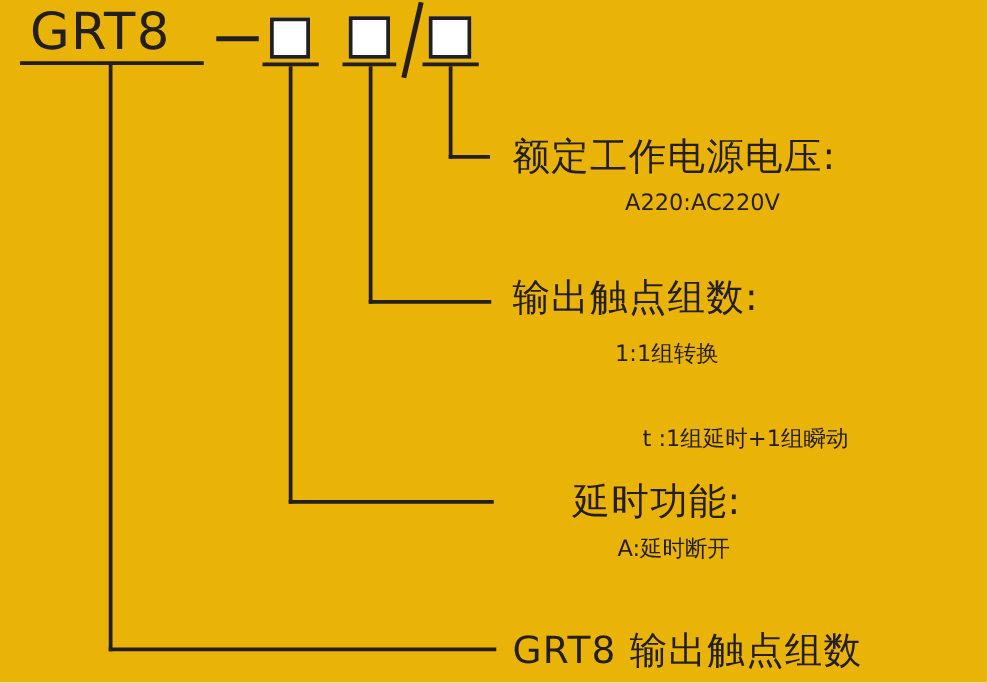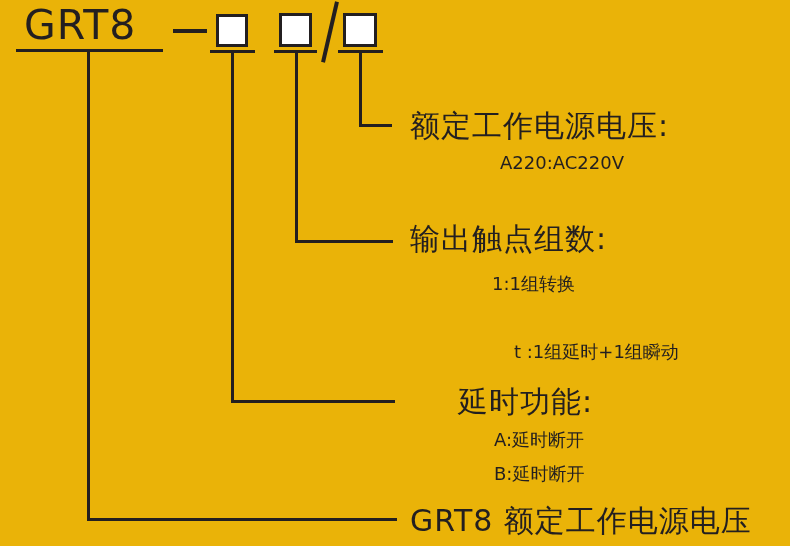--- a/index.html
+++ b/index.html
@@ -88,17 +88,16 @@
 
   <div class="txt legend-label" style="left:410px; top:109px;">额定工作电源电压:</div>
   <div class="txt legend-option" style="left:500px; top:153px;">A220:AC220V</div>
 
   <div class="txt legend-label" style="left:410px; top:222px;">输出触点组数:</div>
   <div class="txt legend-option" style="left:492px; top:274px;">1:1组转换</div>
   <div class="txt legend-option" style="left:514px; top:342px;">t :1组延时+1组瞬动</div>
 
   <div class="txt legend-label" style="left:410px; top:385px;margin-left:48px;">延时功能:</div>
   <div class="txt legend-option" style="left:494px; top:430px;">A:延时断开</div>
-  <div class="txt legend-option" style="left:494px; top:464px;">B:延时断开</div>
 
-  <div class="txt legend-label" style="left:410px; top:504px;">GRT8 额定工作电源电压</div>
+  <div class="txt legend-label" style="left:410px; top:504px;">GRT8 输出触点组数</div>
 
 </div>
 
 </body></html>

